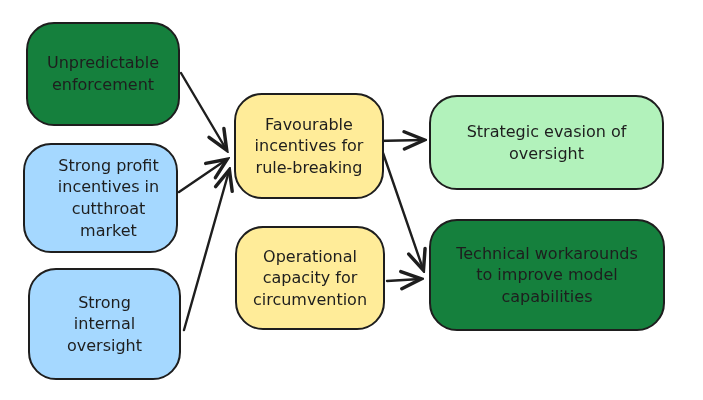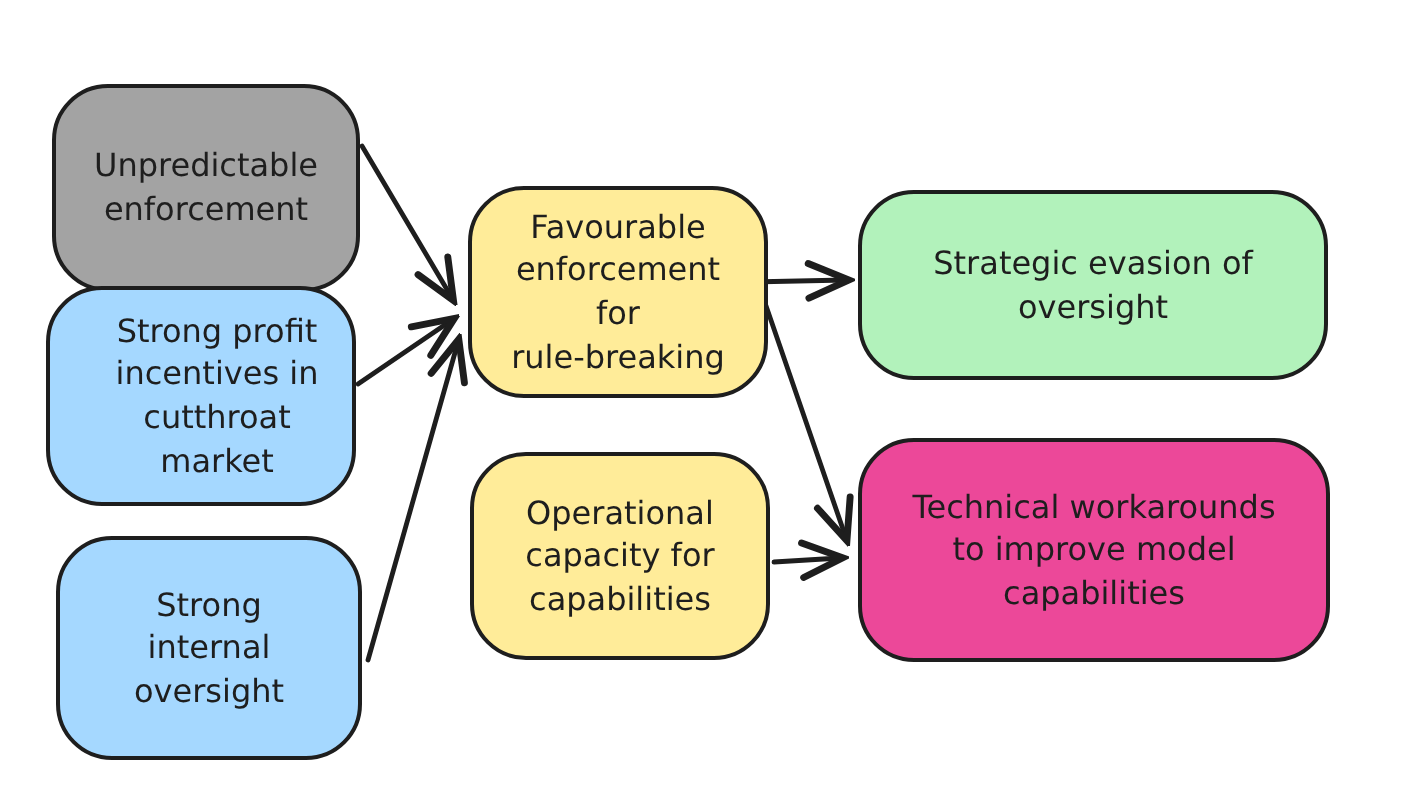--- a/index.html
+++ b/index.html
@@ -66,54 +66,54 @@
       </marker>
     </defs>
     <path class="edge" d="M181 73 L226 149" marker-end="url(#arrowhead)"></path>
     <path class="edge" d="M179 192 L226 160" marker-end="url(#arrowhead)"></path>
     <path class="edge" d="M184 330 L229 171" marker-end="url(#arrowhead)"></path>
     <path class="edge" d="M375 141 L423 140" marker-end="url(#arrowhead)"></path>
     <path class="edge" d="M382 150 L423 269" marker-end="url(#arrowhead)"></path>
     <path class="edge" d="M387 281 L420 279" marker-end="url(#arrowhead)"></path>
   </svg>
 
-  <div class="node" id="n-unpredictable" style="background-color: #a3a3a3; margin-top: 20px;">
+  <div class="node" id="n-unpredictable" style="background-color: #15803d;">
     <span class="label">Unpredictable
 enforcement</span>
   </div>
 
   <div class="node" id="n-strongprofit" style="background-color: rgb(165, 216, 255); padding-left: 30px;">
     <span class="label">Strong profit
 incentives in
 cutthroat
 market</span>
   </div>
 
   <div class="node" id="n-limited" style="background-color: rgb(165, 216, 255);">
     <span class="label">Strong
 internal
 oversight</span>
   </div>
 
   <div class="node" id="n-favourable" style="background-color: rgb(255, 236, 153);">
     <span class="label">Favourable
-enforcement for
+incentives for
 rule-breaking</span>
   </div>
 
   <div class="node" id="n-operational" style="background-color: rgb(255, 236, 153);">
     <span class="label">Operational
 capacity for
-capabilities</span>
+circumvention</span>
   </div>
 
   <div class="node" id="n-strategic" style="background-color: rgb(178, 242, 187);">
     <span class="label">Strategic evasion of
 oversight</span>
   </div>
 
-  <div class="node" id="n-technical" style="background-color: #ec4899;">
+  <div class="node" id="n-technical" style="background-color: #15803d;">
     <span class="label">Technical workarounds
 to improve model
 capabilities</span>
   </div>
 
 </div>
 
 </body></html>

